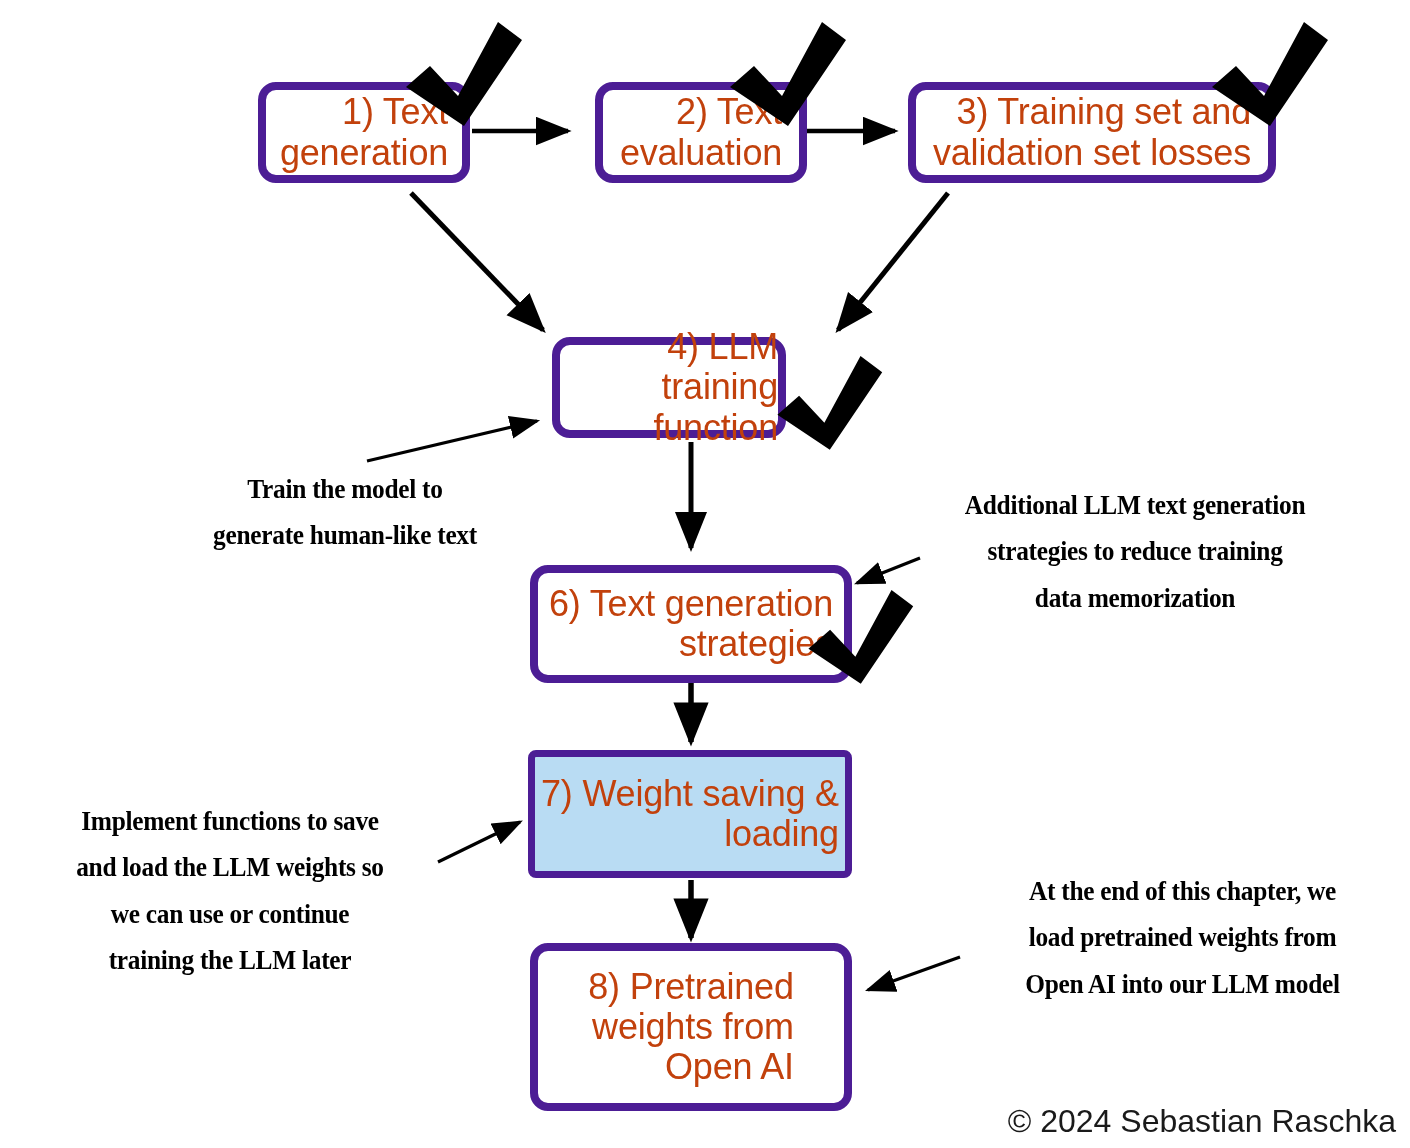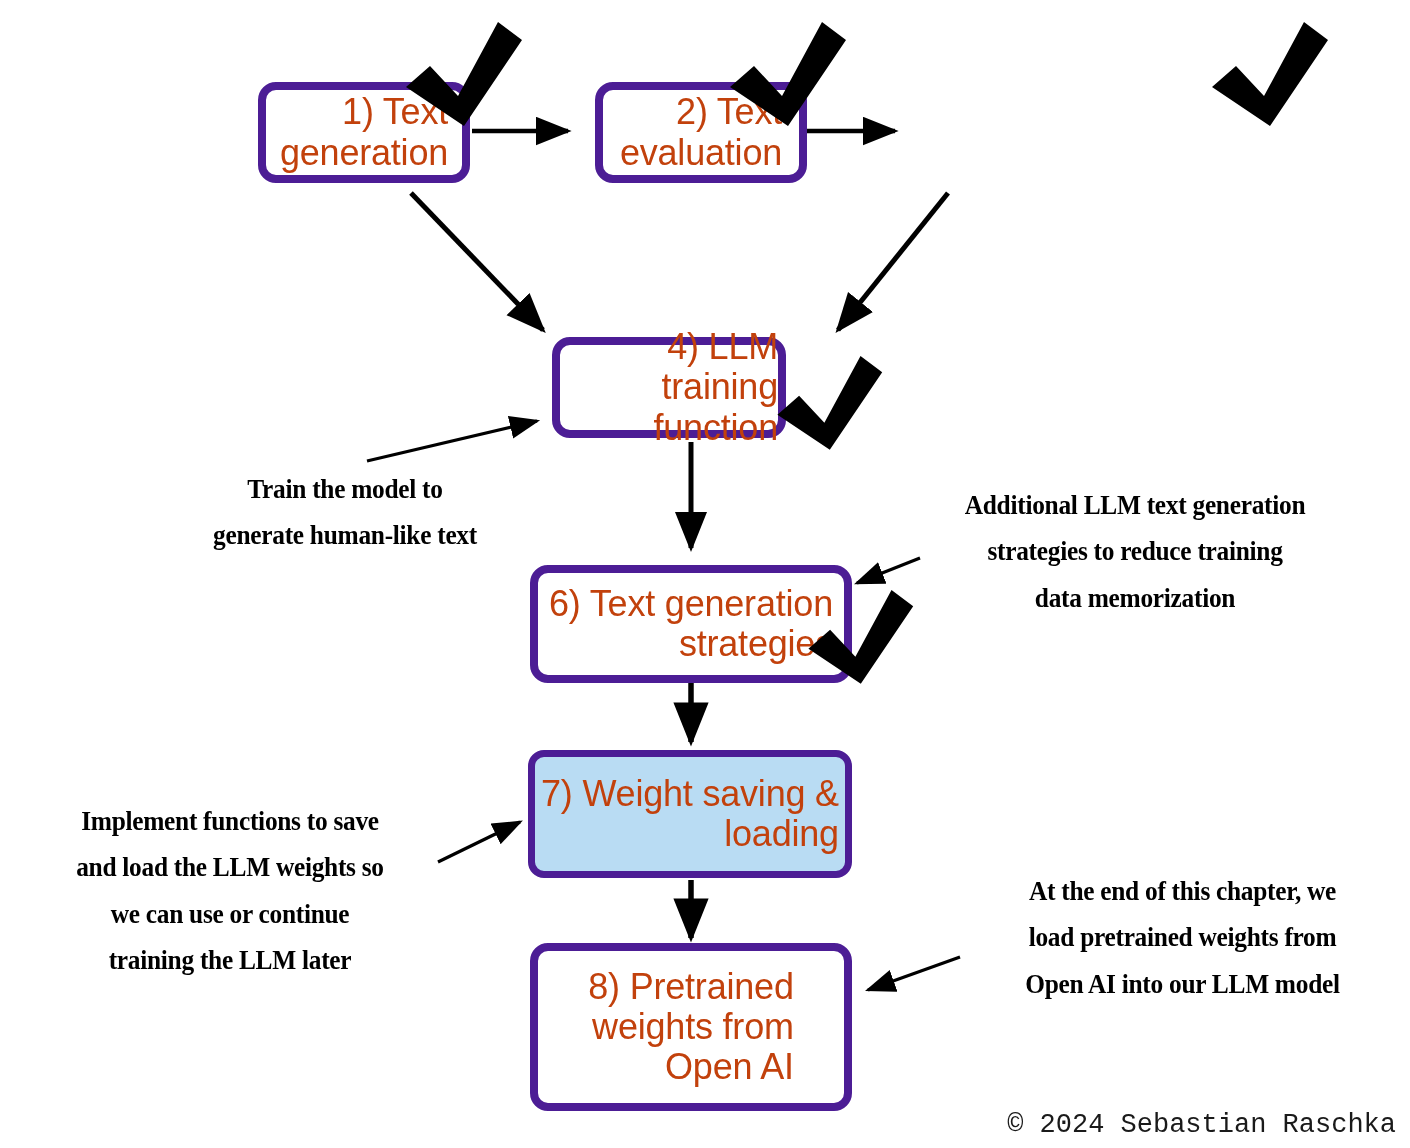--- a/index.html
+++ b/index.html
@@ -35,42 +35,42 @@
     color: #c2410c;
     font-family: "Liberation Sans", sans-serif;
     font-size: 36px;
     line-height: 1.12;
     letter-spacing: -0.2px;
     z-index: 3;
   }
   .node.highlight {
     background: #b9dcf3;
     border-width: 7px;
-    border-radius: 16px;
+    border-radius: 8px;
   }
   .note {
     position: absolute;
     color: #000000;
     font-family: "Liberation Serif", "Liberation Sans", serif;
     font-weight: bold;
     font-size: 27px;
     line-height: 1.72;
     text-align: center;
     letter-spacing: -0.3px;
     z-index: 4;
     white-space: pre-line;
     font-stretch: condensed;
     transform: scaleX(0.94);
   }
   .copyright {
     position: absolute;
     right: 14px;
     bottom: 8px;
-    font-family: Liberation Mono, monospace;
-    font-size: 27px;
+    font-family: Liberation Sans, sans-serif;
+    font-size: 32px;
     color: #1a1a1a;
     z-index: 4;
   }
   .check {
     position: absolute;
     z-index: 5;
     pointer-events: none;
   }
 </style>
 </head>
@@ -133,20 +133,24 @@
   <div class="node" style="left:258px; top:82px; width:212px; height:101px;">
     <span style="white-space:pre-line;">1) Text
 generation</span>
   </div>
 
   <div class="node" style="left:583px; top:82px; width:212px; height:101px;margin-left:12px;">
     <span style="white-space:pre-line;">2) Text
 evaluation</span>
   </div>
 
+  <div class="node" style="left:908px; top:82px; width:368px; height:101px;">
+    <span style="white-space:pre-line;">3) Training set and
+validation set losses</span>
+  </div>
 
   <div class="node" style="left:552px; top:337px; width:234px; height:101px;">
     <span style="white-space:pre-line;">4) LLM training
 function</span>
   </div>
 
   <div class="node" style="left:530px; top:555px; width:322px; height:118px;margin-top:10px;">
     <span style="white-space:pre-line;">6) Text generation
 strategies</span>
   </div>

